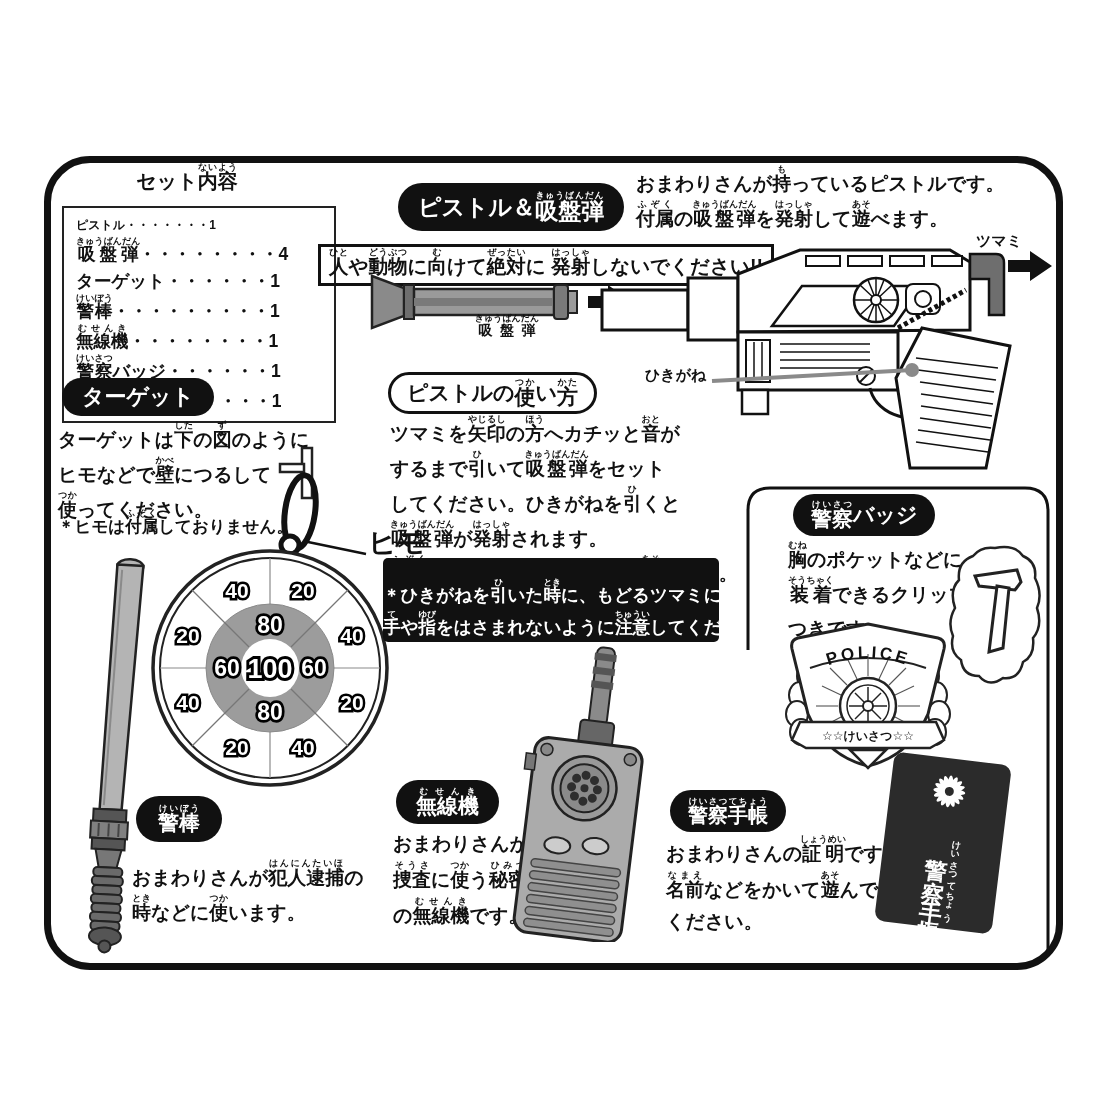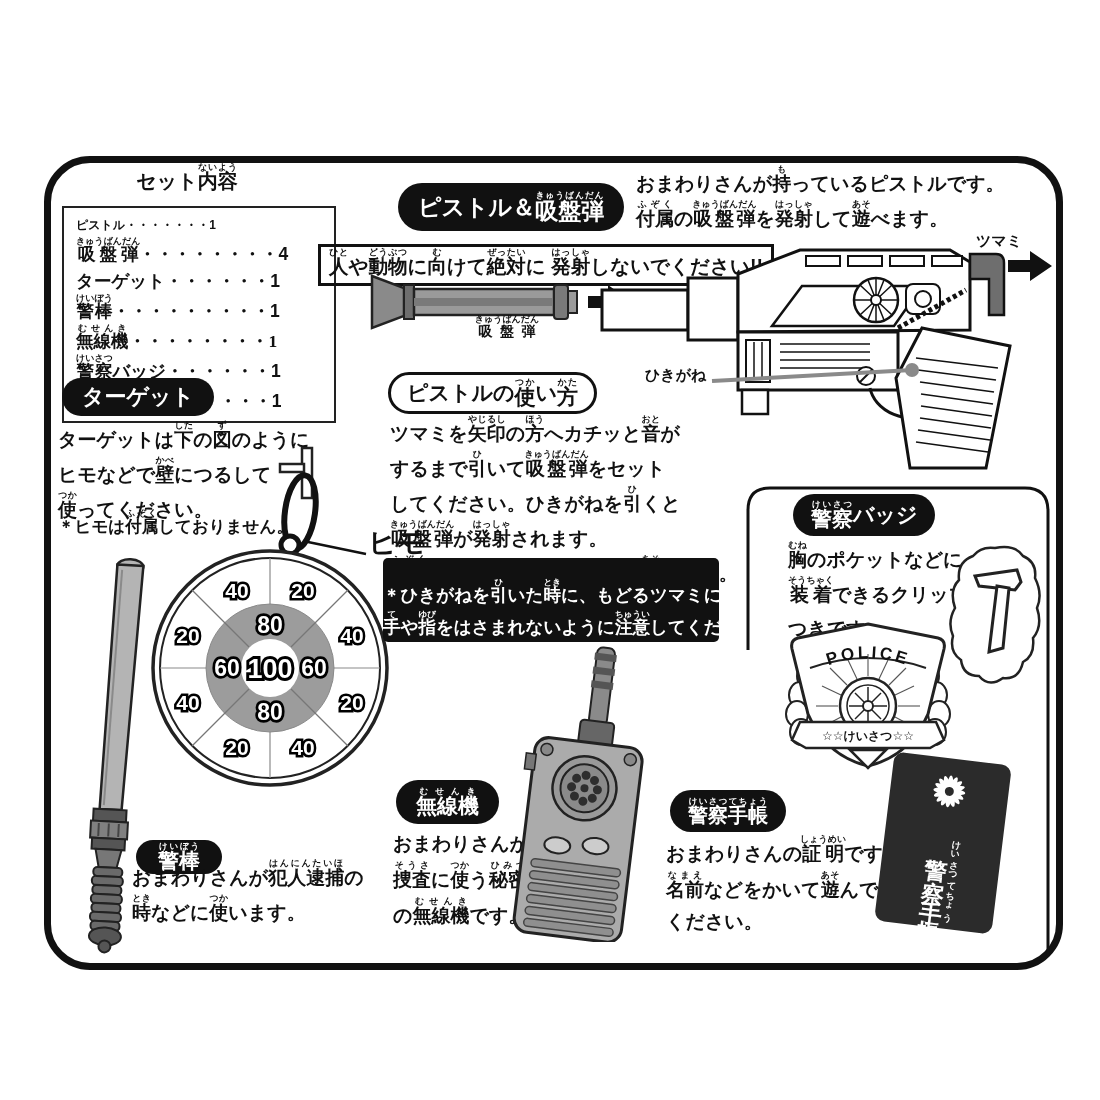--- a/index.html
+++ b/index.html
@@ -25,34 +25,34 @@
     display:flex;align-items:center;justify-content:center;line-height:1.05;
   }
   .bodytext{font-size:19px;line-height:31px;white-space:nowrap;}
   .blackbox{
     background:var(--ink);color:#fff;border-radius:5px;
     font-size:17.5px;line-height:29px;text-align:center;white-space:nowrap;
   }
   .blackbox ruby rt{color:#fff;font-size:8.5px;}
   .num{paint-order:stroke;stroke:#000;fill:#fff;font-weight:bold;
        font-family:"Liberation Sans","DejaVu Sans",sans-serif;}
-  .label-s{font-size:15px;white-space:nowrap;}
+  .label-s{font-size:15px;white-space:nowrap;font-family:Liberation Mono, monospace;}
 </style>
 </head>
 <body>
 
 <div class="abs" style="left:44px;top:156px;width:1005px;height:800px;border:7px solid var(--ink);border-radius:46px;"></div>
 
 <div class="abs" style="left:62px;top:162px;width:250px;text-align:center;font-size:20px;">セット<ruby>内容<rt>ないよう</rt></ruby></div>
 <div class="abs" style="left:62px;top:206px;width:248px;border:2px solid #222;padding:6px 10px 8px 12px;">
   <div style="font-size:12px;line-height:22px;">ピストル・・・・・・・1</div>
   <div style="font-size:17.5px;line-height:23px;"><ruby>吸盤弾<rt>きゅうばんだん</rt></ruby>・・・・・・・・4</div>
   <div style="font-size:17.5px;line-height:24px;margin-top:3px;">ターゲット・・・・・・1</div>
   <div style="font-size:17.5px;line-height:23px;"><ruby>警棒<rt>けいぼう</rt></ruby>・・・・・・・・・1</div>
-  <div style="font-size:17.5px;line-height:23px;font-family:Liberation Serif, serif;"><ruby>無線機<rt>むせんき</rt></ruby>・・・・・・・・1</div>
+  <div style="font-size:17.5px;line-height:23px;"><ruby>無線機<rt>むせんき</rt></ruby>・・・・・・・・1</div>
   <div style="font-size:17.5px;line-height:23px;"><ruby>警察<rt>けいさつ</rt></ruby>バッジ・・・・・・1</div>
   <div style="font-size:17.5px;line-height:23px;"><ruby>警察手帳<rt>けいさつてちょう</rt></ruby>・・・・・・・1</div>
 </div>
 
 <div class="abs pill" style="left:398px;top:183px;height:48px;padding:0 20px;font-size:23px;">ピストル＆<ruby>吸盤弾<rt>きゅうばんだん</rt></ruby></div>
 <div class="abs" style="left:636px;top:164px;">
   <div style="font-size:19px;line-height:30px;white-space:nowrap;">おまわりさんが<ruby>持<rt>も</rt></ruby>っているピストルです。</div>
   <div style="font-size:19px;line-height:30px;white-space:nowrap;"><ruby>付属<rt>ふぞく</rt></ruby>の<ruby>吸盤弾<rt>きゅうばんだん</rt></ruby>を<ruby>発射<rt>はっしゃ</rt></ruby>して<ruby>遊<rt>あそ</rt></ruby>べます。</div>
 </div>
 
@@ -211,21 +211,21 @@
         <rect x="52" y="343" width="31" height="9" rx="4"></rect>
       <rect x="53" y="352" width="29" height="9" rx="4"></rect>
         <rect x="52" y="361" width="31" height="9" rx="4"></rect>
       <rect x="53" y="370" width="29" height="9" rx="4"></rect>
     </g>
     <ellipse cx="68" cy="385" rx="16" ry="9" style="fill:#555;stroke:#222;stroke-width:2"></ellipse>
     <circle cx="68" cy="395" r="6" style="fill:#555;stroke:#222;stroke-width:2"></circle>
   </g>
 </svg>
 
-<div class="abs pill" style="left:136px;top:840px;height:34px;padding:0 22px;font-size:21px;justify-content:flex-end;">
+<div class="abs pill" style="left:136px;top:796px;height:46px;padding:0 22px;font-size:21px;justify-content:flex-end;">
     <ruby>警棒<rt>けいぼう</rt></ruby>
   </div>
 <div class="abs" style="left:132px;top:858px;">
   <div class="bodytext">おまわりさんが<ruby>犯人逮捕<rt>はんにんたいほ</rt></ruby>の</div>
   <div class="bodytext"><ruby>時<rt>とき</rt></ruby>などに<ruby>使<rt>つか</rt></ruby>います。</div>
 </div>
 
 <div class="abs outline-pill" style="left:388px;top:372px;height:36px;padding:0 16px;font-size:21px;">ピストルの<ruby>使<rt>つか</rt></ruby>い<ruby>方<rt>かた</rt></ruby></div>
 <div class="abs" style="left:390px;top:414px;">
   <div class="bodytext">ツマミを<ruby>矢印<rt>やじるし</rt></ruby>の<ruby>方<rt>ほう</rt></ruby>へカチッと<ruby>音<rt>おと</rt></ruby>が</div>

